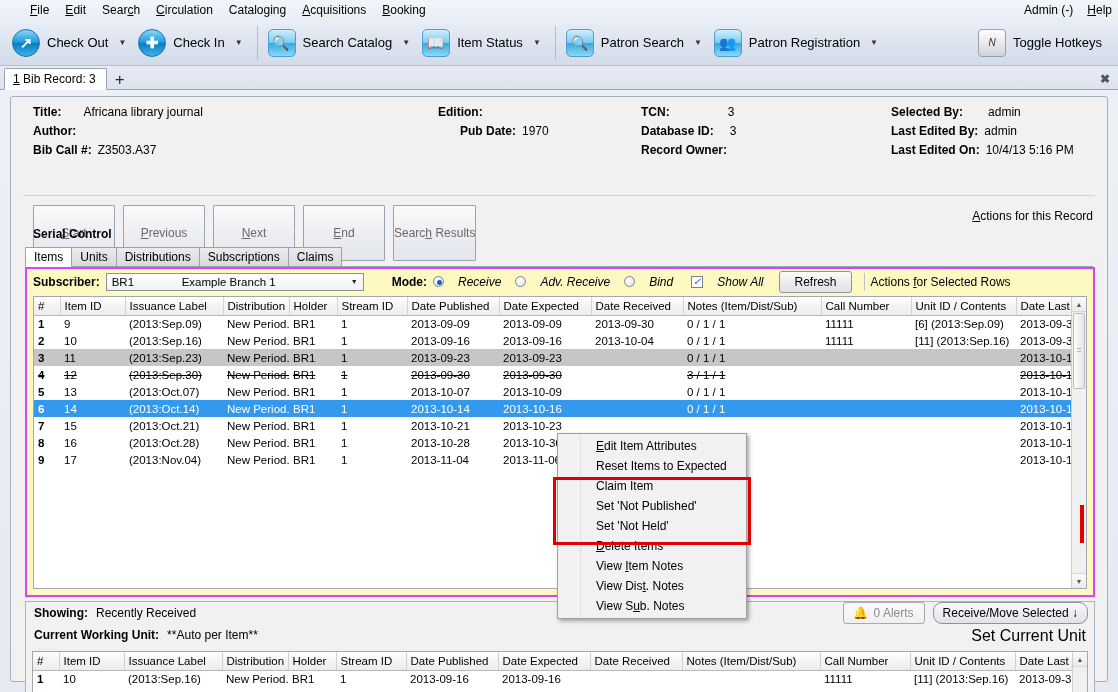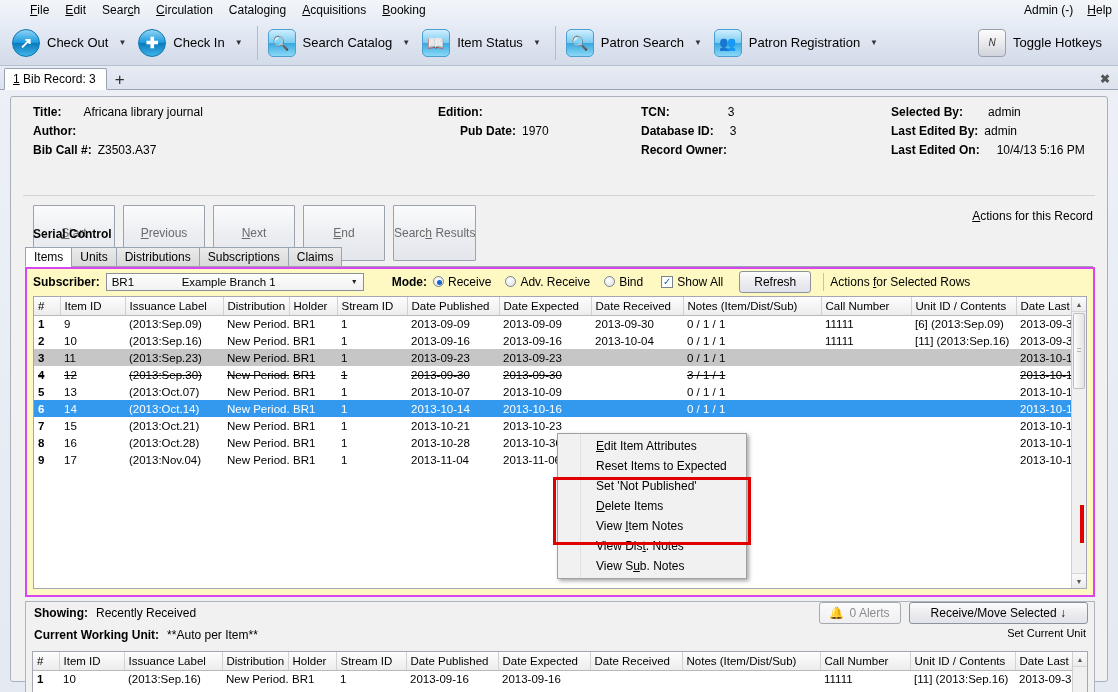--- a/index.html
+++ b/index.html
@@ -228,21 +228,21 @@
     width: 11px; height: 11px; border-radius: 50%;
     border: 1px solid #7b838c;
     background: radial-gradient(circle at 35% 30%, #fff, #dcdfe4);
     display: inline-block; position: relative; flex: 0 0 11px;
   }
   .radio.on::after {
     content: ""; position: absolute;
     left: 2.5px; top: 2.5px; width: 5px; height: 5px;
     border-radius: 50%; background: #1763c6;
   }
-  .rgroup { display: flex; align-items: center; gap: 4px; font-size: 12px; cursor: default; }
+  .rgroup { display: flex; align-items: center; gap: 14px; font-size: 12px; cursor: default; font-style: italic; }
   .chk {
     width: 12px; height: 12px; border: 1px solid #7b838c;
     background: #fff; display: inline-flex;
     align-items: center; justify-content: center;
     font-size: 10px; color: #1763c6; flex: 0 0 12px;
     line-height: 1;
   }
   .refresh-btn {
     border: 1px solid #8d939c;
     background: linear-gradient(#fcfcfd, #ececf0 52%, #e0e3e9);
@@ -327,26 +327,26 @@
   .alerts-btn {
     border: 1px solid #a5aab2;
     background: linear-gradient(#fbfbfc, #efeff2);
     border-radius: 3px; padding: 3px 10px;
     display: flex; align-items: center; gap: 5px;
     color: #8c8c8c; font-size: 12px; cursor: default;
   }
   .rmsel-btn {
     border: 1px solid #8d939c;
     background: linear-gradient(#fcfcfd, #ececf0 52%, #e0e3e9);
-    border-radius: 3px; padding: 3px 21px;
+    border-radius: 9px; padding: 3px 9px;
     font-size: 12px; cursor: default;
   }
   .setcur {
     position: absolute; right: 8px; top: 25px;
-    font-size: 11px; cursor: default;
+    font-size: 16px; cursor: default;
   }
 
   
   .ctxmenu {
     position: absolute;
     left: 557px; top: 433px;
     width: 190px;
     background: #f1f1f1;
     border: 1px solid #a0a0a0;
     box-shadow: 2px 2px 4px rgba(0,0,0,.35);
@@ -514,21 +514,21 @@
         </div>
 
         <div class="sfield" style="left:868px; top:0px;">
           <span class="k">Selected By:</span>
           <span class="v" style="margin-left:25px;">admin</span>
         </div>
         <div class="sfield" style="left:868px; top:19px;">
           <span class="k">Last Edited By:</span>
           <span class="v">admin</span>
         </div>
-        <div class="sfield" style="left:868px; top:38px;gap:11px;">
+        <div class="sfield" style="left:868px; top:38px;">
           <span class="k">Last Edited On:</span>
           <span class="v">10/4/13 5:16 PM</span>
         </div>
       </div>
     </div>
 
     <div class="hr-line"></div>
 
     <div class="navrow">
       <div class="btn"><u>S</u>tart</div>
@@ -858,21 +858,23 @@
           <div class="sc-arrow">▲</div>
 
         </div>
       </div>
     </div>
   </div>
 
   <div class="ctxmenu">
     <div class="ctxitem"><u>E</u>dit Item Attributes</div>
     <div class="ctxitem">Reset Items to Expected</div>
+    <div class="ctxitem">Claim Item</div>
     <div class="ctxitem">Set 'Not Published'</div>
+    <div class="ctxitem">Set 'Not Held'</div>
     <div class="ctxitem"><u>D</u>elete Items</div>
     <div class="ctxitem">View <u>I</u>tem Notes</div>
     <div class="ctxitem">View Dis<u>t</u>. Notes</div>
     <div class="ctxitem">View S<u>u</u>b. Notes</div>
   </div>
 
   <div class="ctx-redbox"></div>
   <div class="red-right"></div>
 
 </div>

